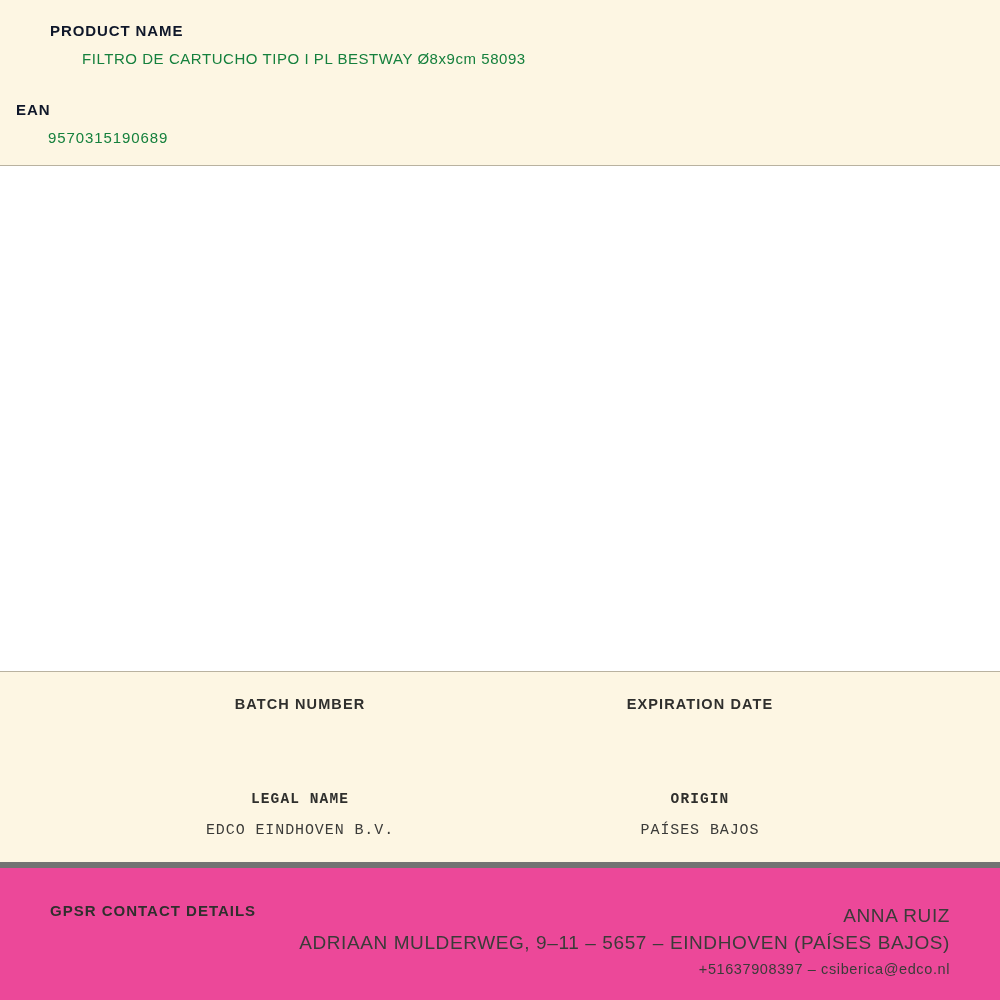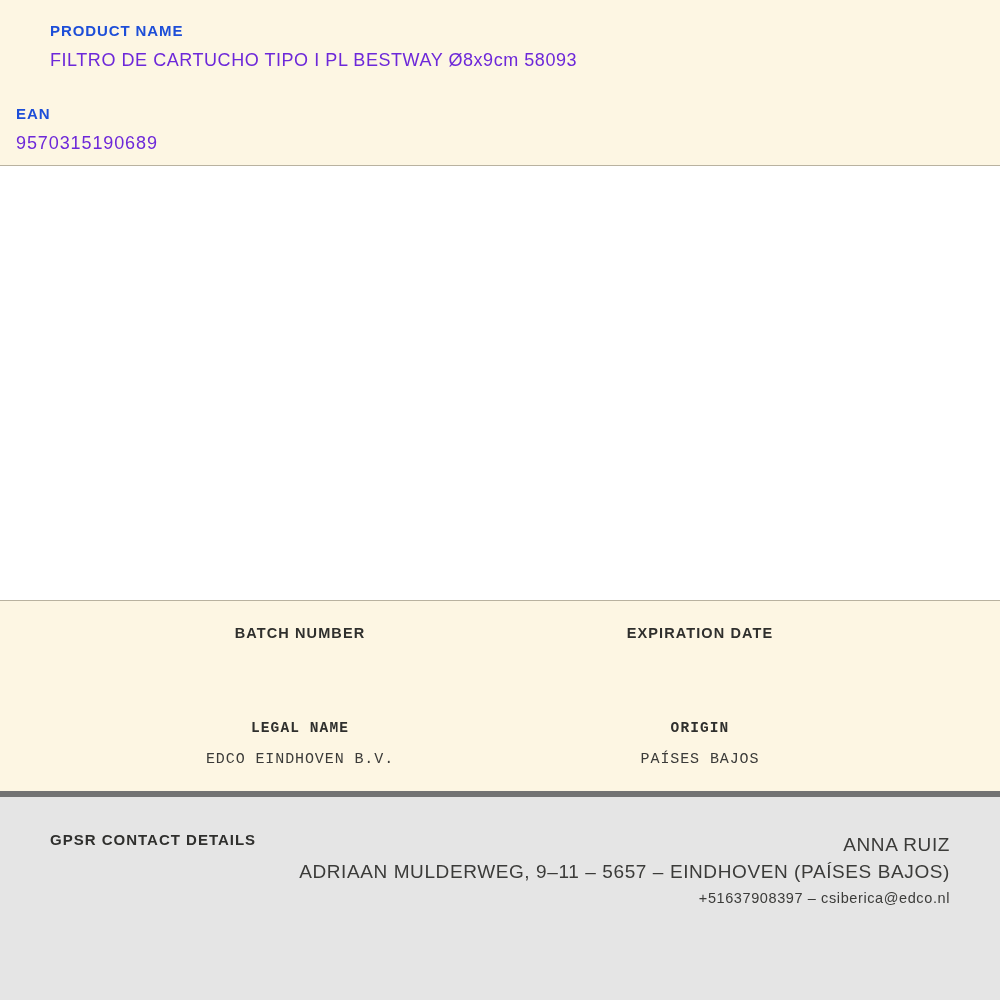--- a/index.html
+++ b/index.html
@@ -34,28 +34,29 @@
     padding: 0 50px;
   }
   .field + .field {
     margin-top: 34px;
     padding-left: 16px;
   }
   .field-label {
     font-size: 15px;
     font-weight: bold;
     letter-spacing: 0.9px;
-    color: #1d4ed8;
+    color: #0f172a;
     text-transform: uppercase;
   }
   .field-value {
     margin-top: 11px;
-    font-size: 18px;
+    font-size: 15px;
     letter-spacing: 0.55px;
-    color: #6d28d9;
+    color: #15803d;
+    margin-left: 32px;
   }
   .field-value.mono-ish {
     letter-spacing: 0.9px;
   }
 
   
   .blank-area {
     background: #ffffff;
     flex: 1 1 auto;
     border-bottom: 1px solid #b9b2a0;
@@ -94,22 +95,22 @@
     color: #3b3b39;
     min-height: 18px;
   }
   .info-row.second {
     margin-top: 46px;
     font-family: Liberation Mono, monospace;
   }
 
   
   .footer {
-    background: #e5e5e5;
-    height: 203px;
+    background: #ec4899;
+    height: 132px;
     box-sizing: border-box;
     padding: 34px 50px 0 50px;
     display: flex;
     justify-content: space-between;
     align-items: flex-start;
   }
   .footer-title {
     font-size: 15px;
     font-weight: bold;
     letter-spacing: 1px;

